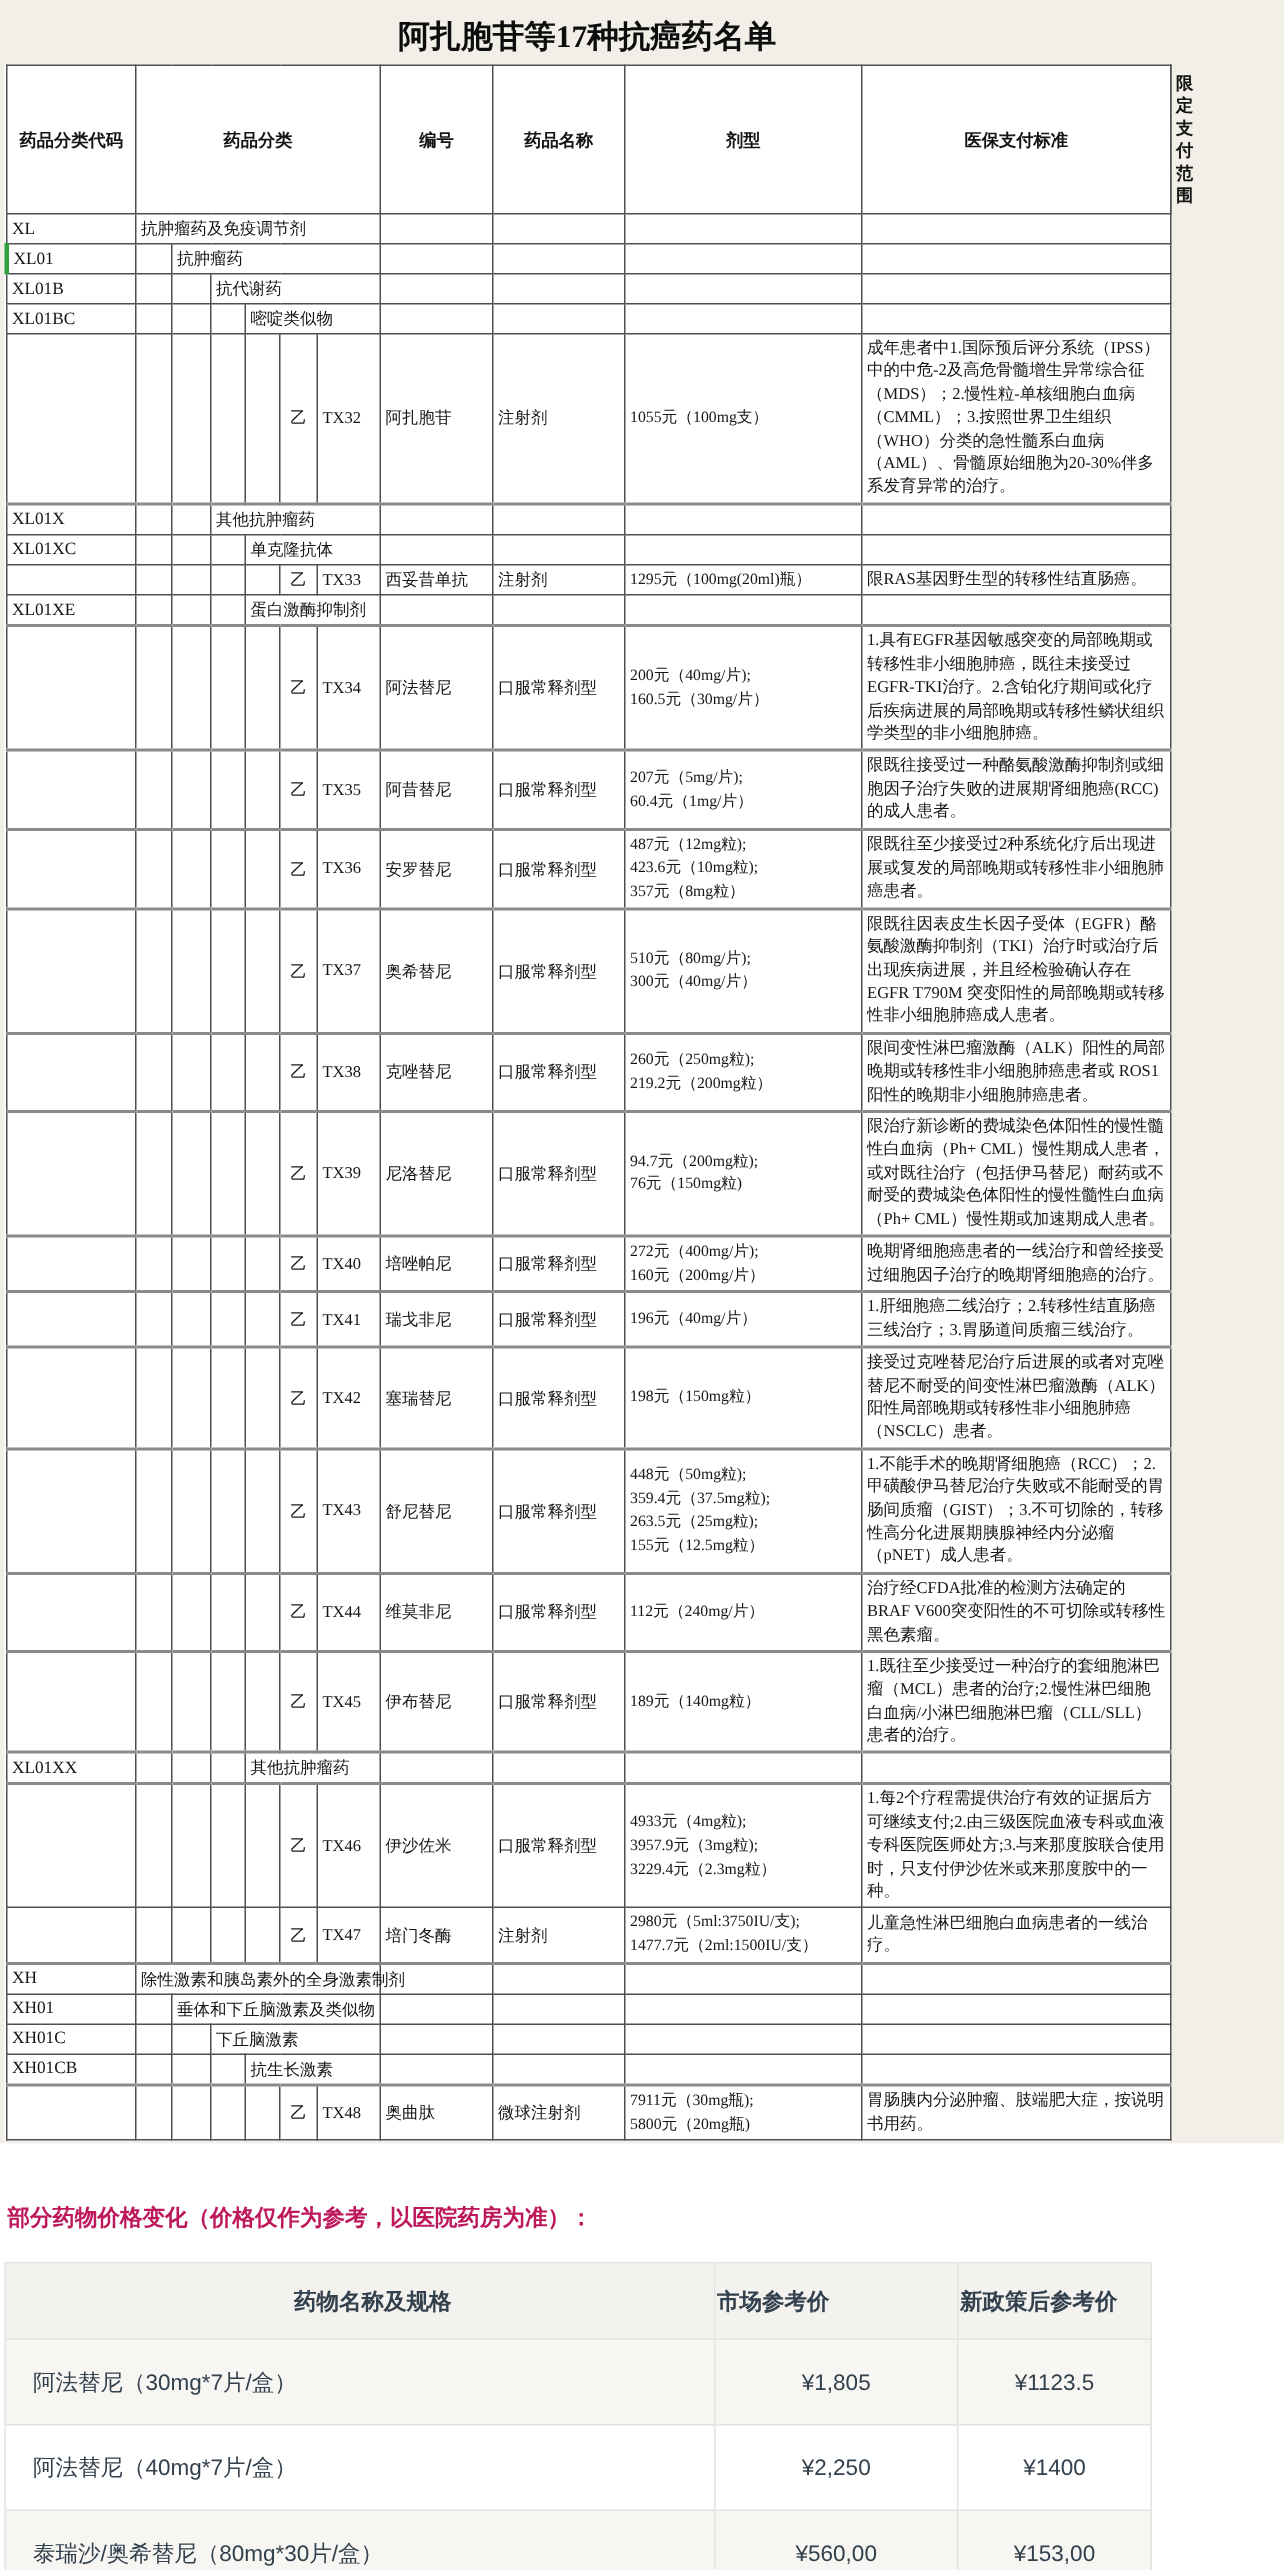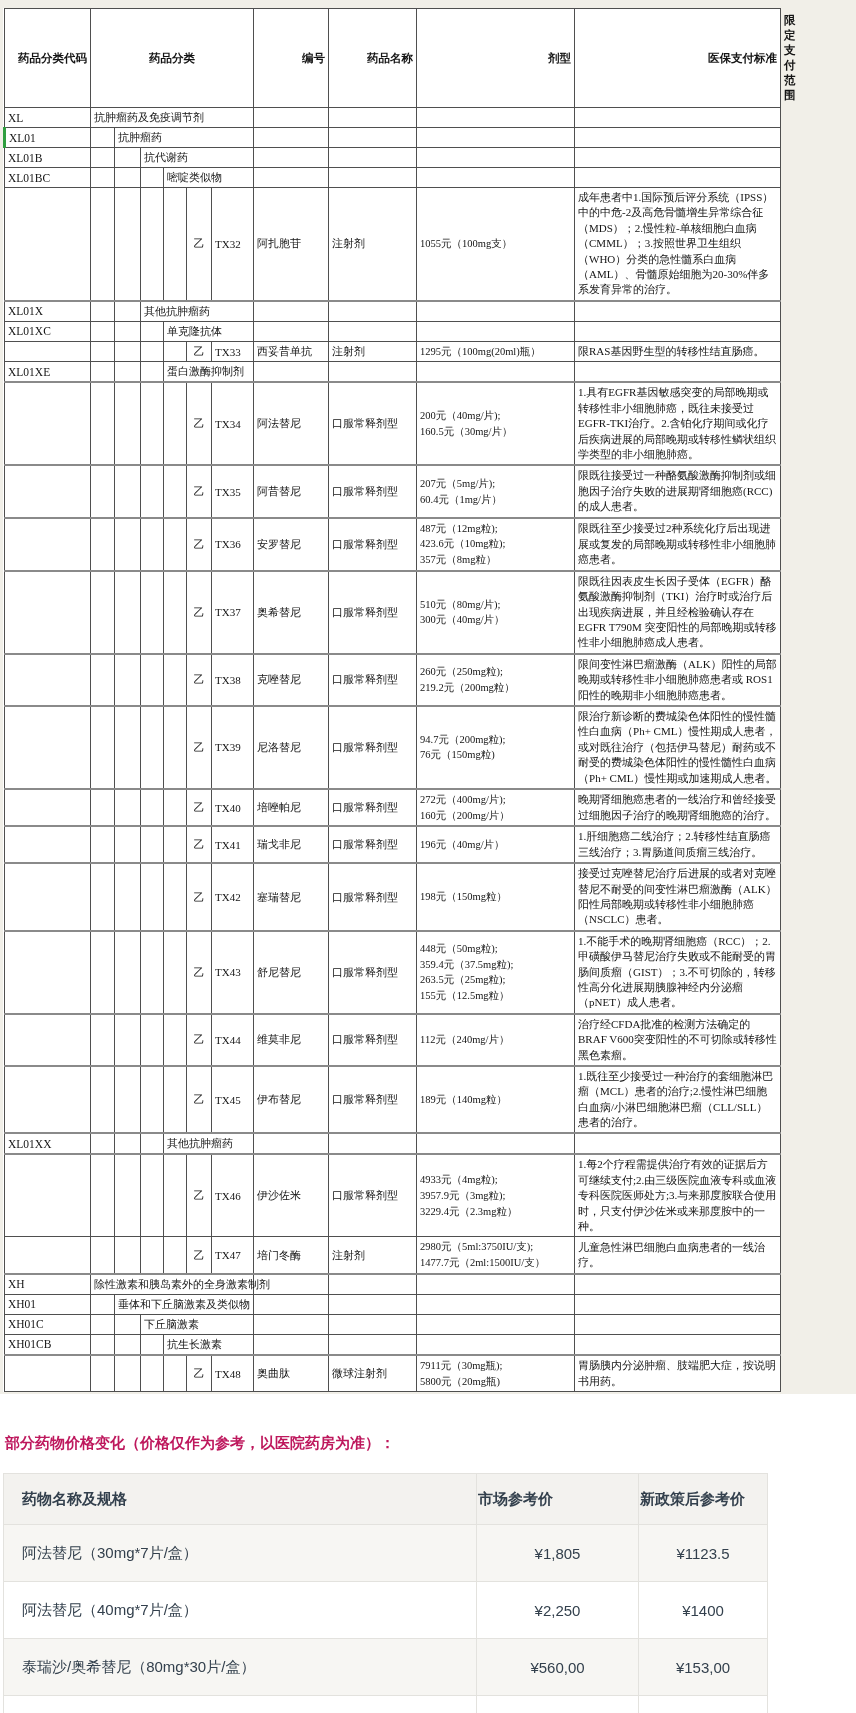--- a/index.html
+++ b/index.html
@@ -5,54 +5,55 @@
   html,body{margin:0;padding:0;background:#ffffff;font-family:"Liberation Sans",sans-serif;}
   .page{width:856px;position:relative;}
 
   
   .doc{background:#f1efe8;padding:8px 0 2px 3px;}
   .doc-title{width:777px;text-align:center;font-family:"Liberation Serif","DejaVu Serif",serif;
              font-weight:bold;font-size:21px;color:#0d0d0d;margin:2px 0 5px 0;}
   table.main{border-collapse:collapse;table-layout:fixed;width:777px;background:#ffffff;
              font-family:"Liberation Serif","DejaVu Serif",serif;font-size:11px;color:#141414;}
   table.main th,table.main td{border:1px solid #4f4f4f;padding:2px 3px;vertical-align:middle;}
-  table.main thead th{font-weight:bold;text-align:right;font-size:11.5px;padding:4px 3px;background:#fff;}
+  table.main thead th{font-weight:bold;text-align:center;font-size:11.5px;padding:4px 3px;background:#fff;}
   table.main thead th.center{text-align:center;}
   tr.sep td{border-top:2px solid #8a8a8a;}
   td.code{white-space:nowrap;font-size:11.5px;}
   td.code.green{border-left:3px solid #2f9e3f;}
   td.label{white-space:nowrap;}
   td.grade{text-align:center;}
   td.no{white-space:nowrap;}
   td.name{white-space:nowrap;margin-top:40px;}
   td.form{white-space:nowrap;}
   td.price{font-size:10.5px;padding:3px 4px;}
   td.price div{line-height:1.5;}
   td.scope{font-size:11px;line-height:1.4;padding:3px 4px;vertical-align:middle;}
 
   
   .price-sec{background:#ffffff;padding:30px 0 14px 3px;position:relative;}
   .price-heading{font-weight:bold;font-size:15px;color:#be185d;margin:10px 0 20px 2px;}
   table.price{border-collapse:collapse;table-layout:fixed;width:764px;font-size:15px;color:#33404d;}
   table.price th,table.price td{border:1px solid #e3e2de;}
   table.price thead th{background:#f3f2ef;font-weight:bold;height:48px;}
-  table.price thead th.pname{text-align:left;padding-left:18px;}
+  table.price thead th.pname{text-align:center;padding-left:18px;}
   table.price thead th.pval{text-align:left;}
   table.price td{height:54px;}
   table.price td.pname{text-align:left;padding-left:18px;margin-top:19px;}
   table.price td.pval{text-align:center;}
   table.price tbody tr:nth-child(odd) td{background:#f7f6f3;}
   table.price tbody tr:nth-child(even) td{background:#ffffff;}
 </style>
 </head>
 <body>
 
 <div class="page">
 
   <div class="doc">
+    <div class="doc-title">阿扎胞苷等17种抗癌药名单</div>
 
     <table class="main">
       <colgroup>
         <col style="width:86px">
           <col style="width:24px">
           <col style="width:26px">
         <col style="width:23px">
           <col style="width:23px">
           <col style="width:25px">
         <col style="width:42px">

